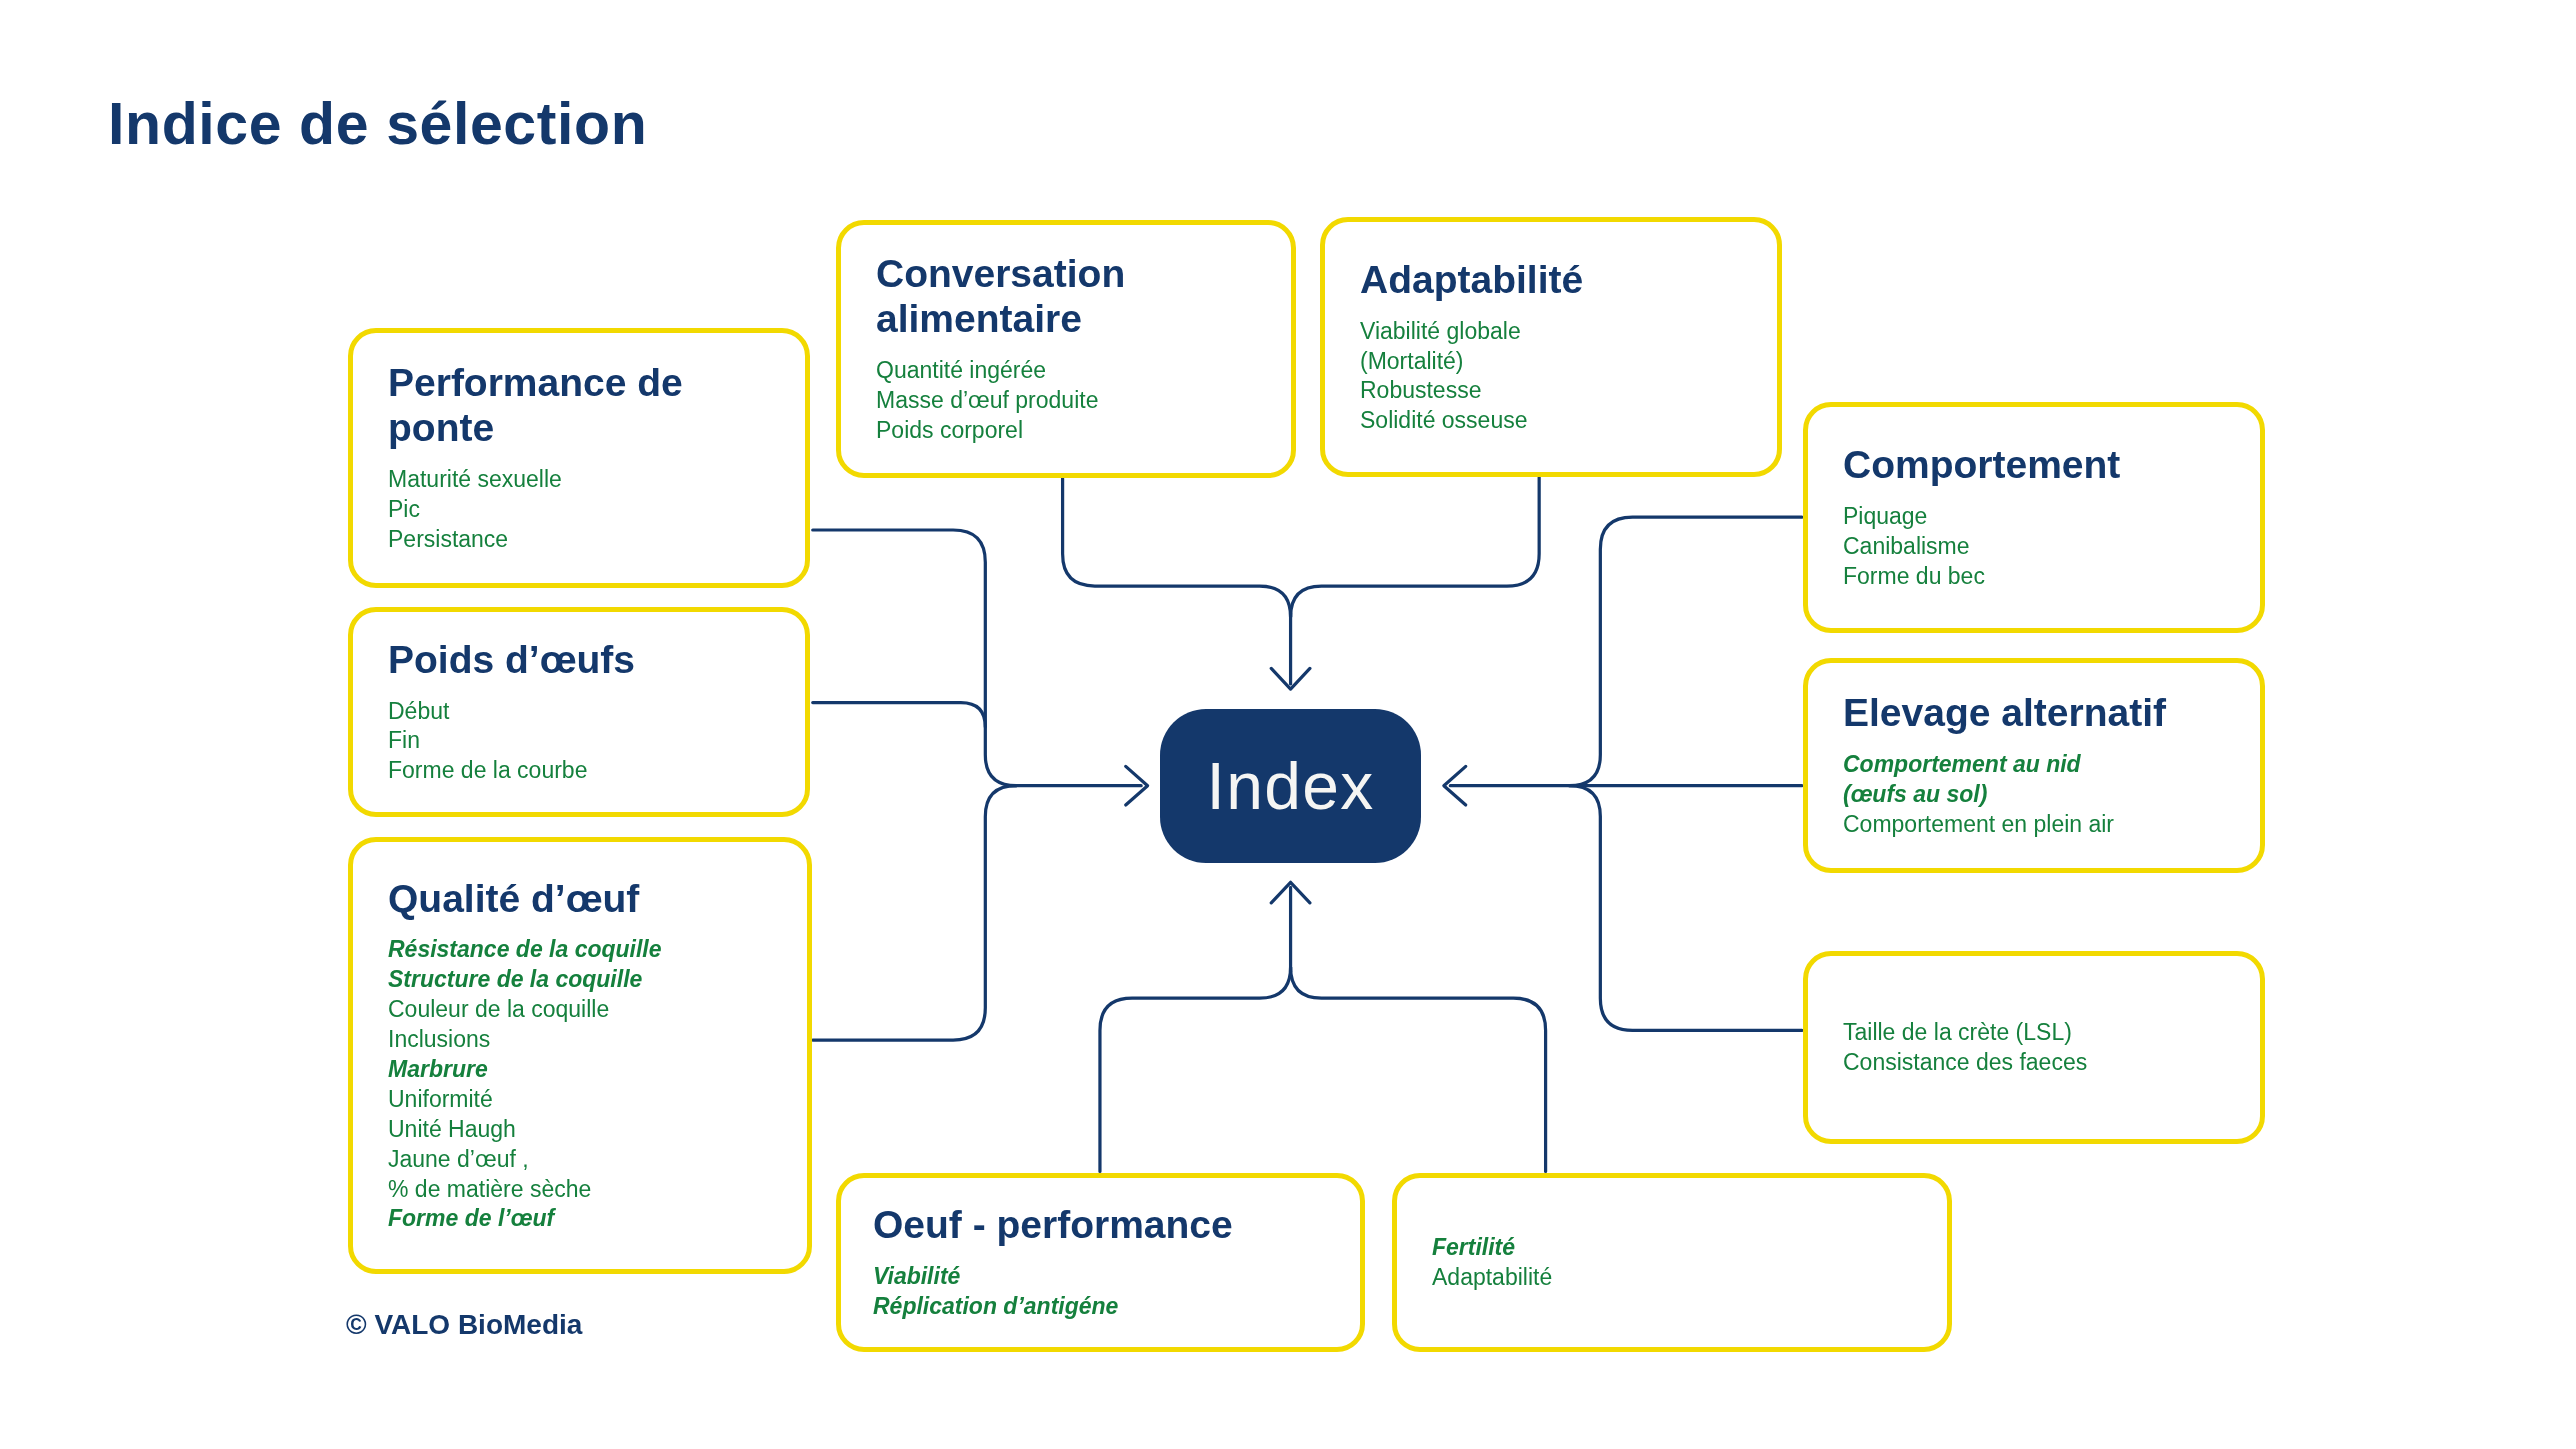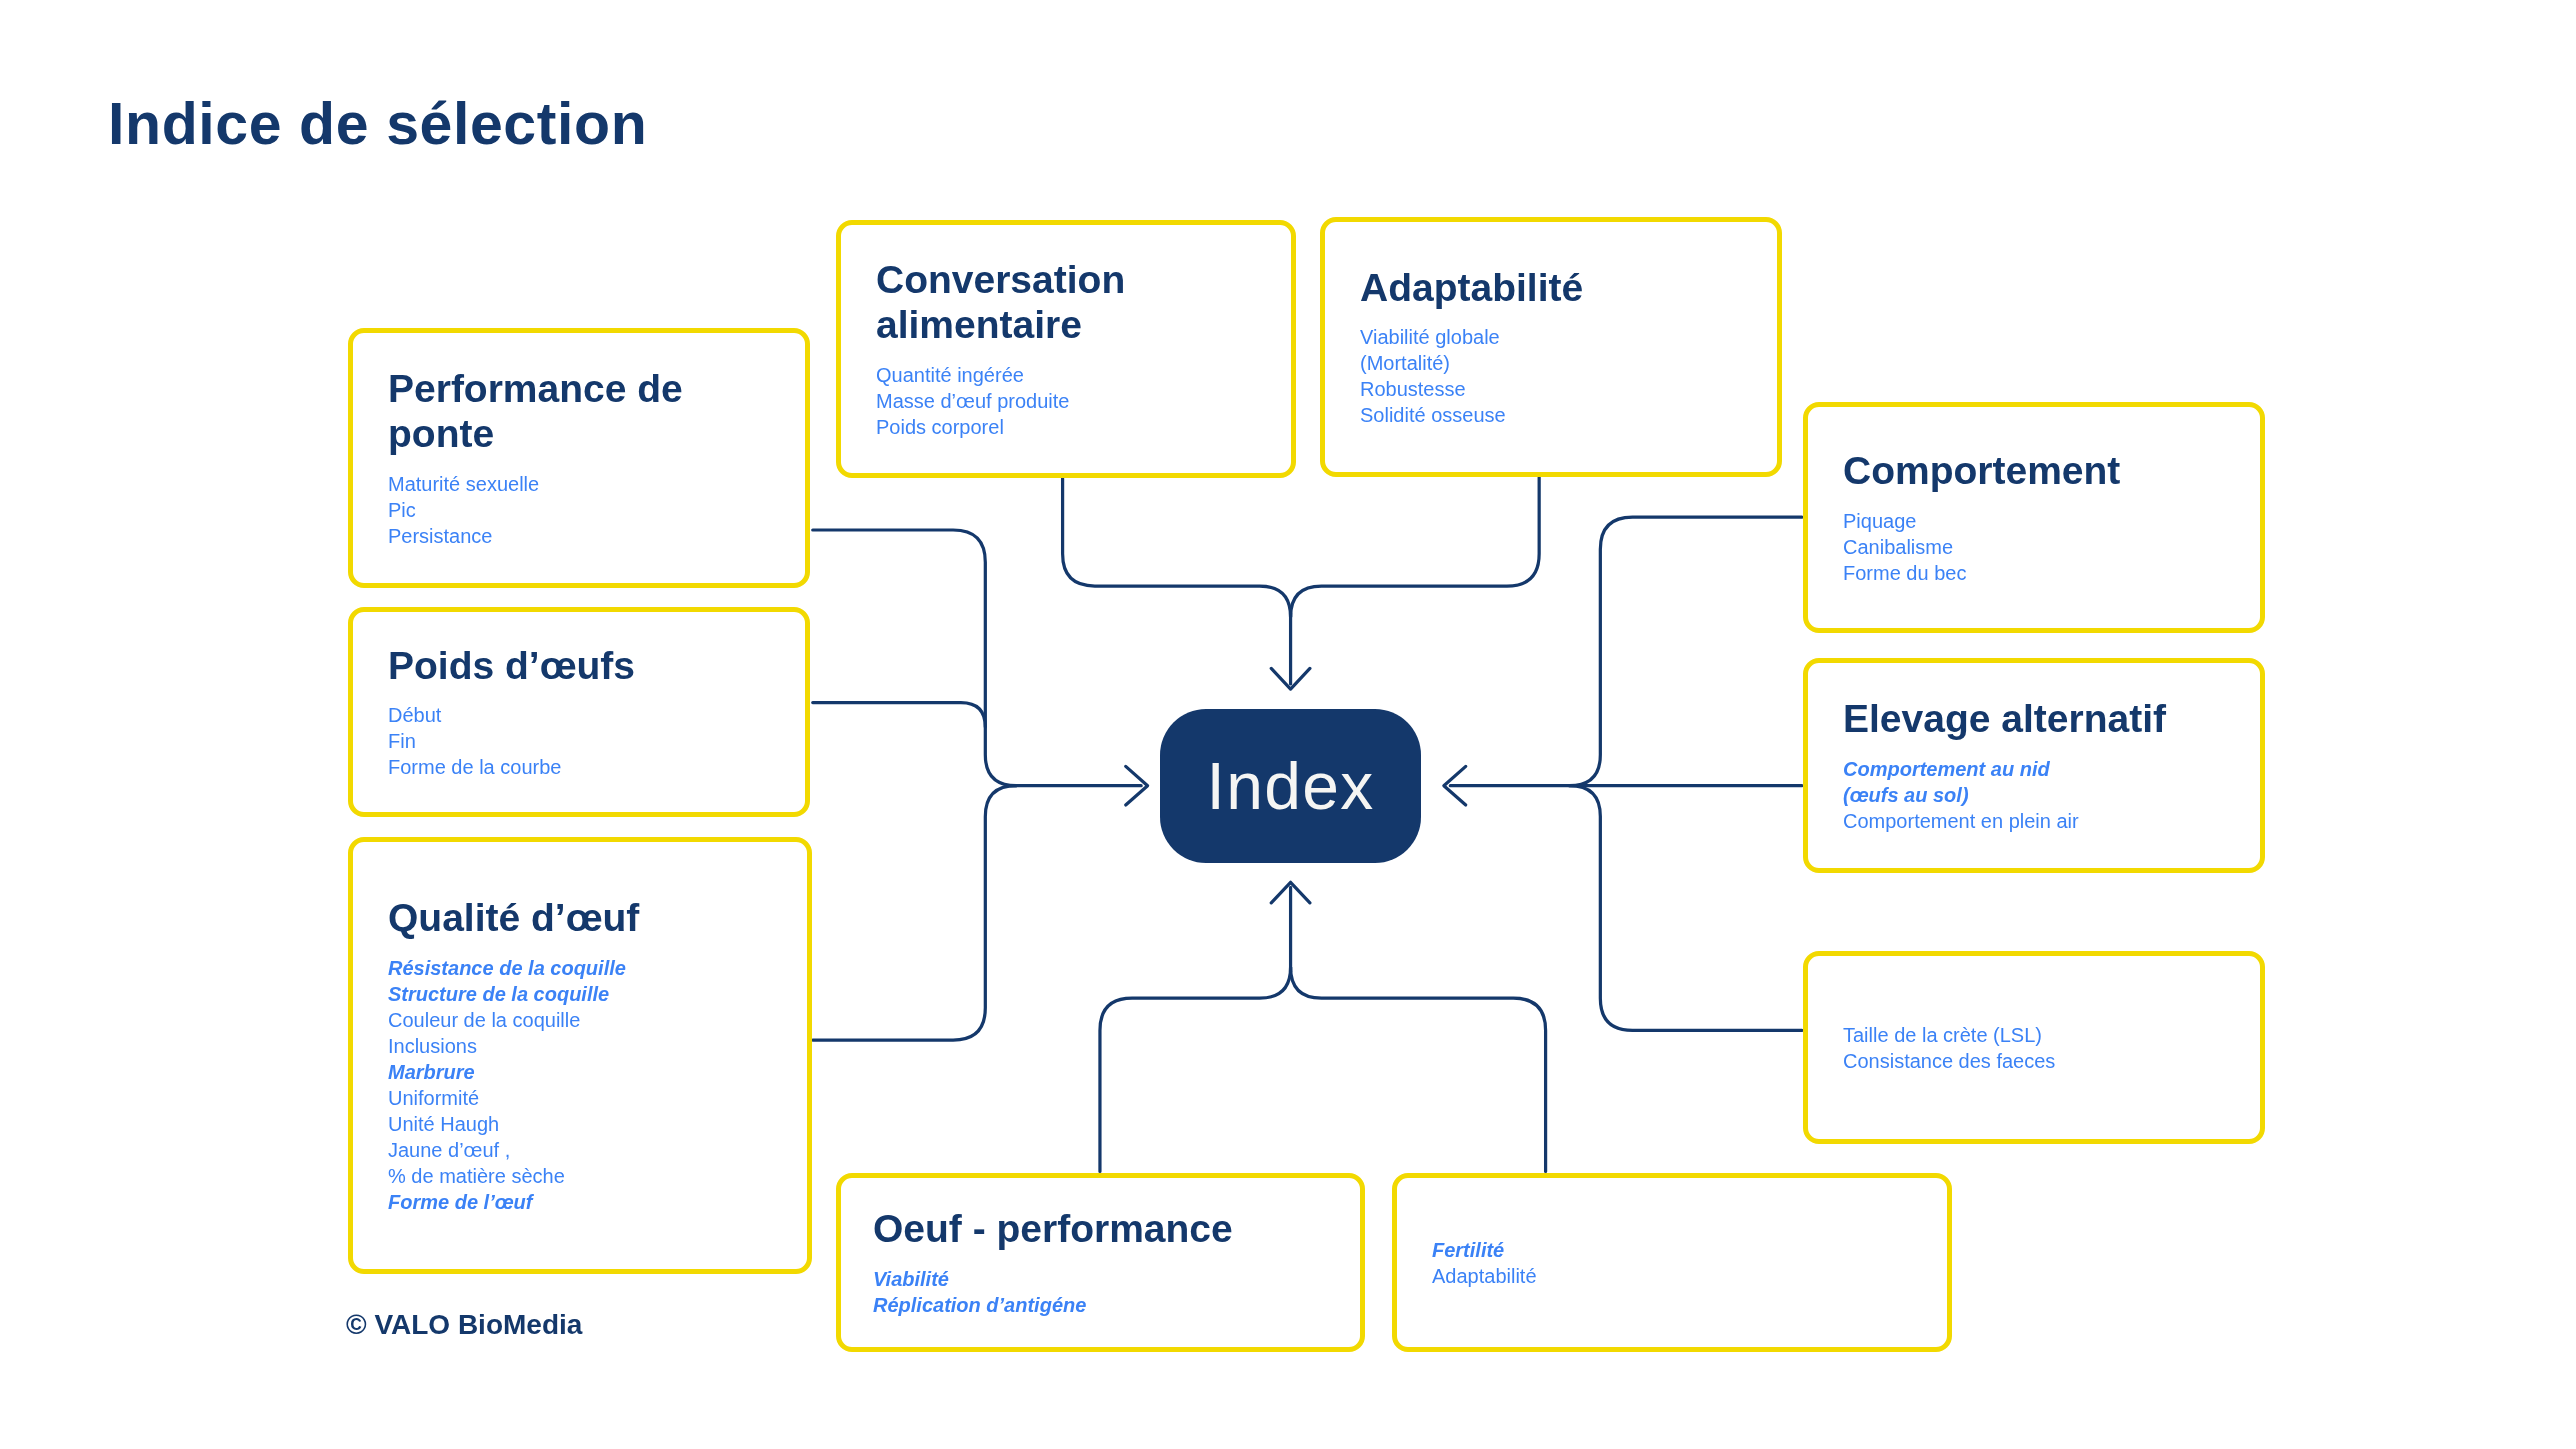--- a/index.html
+++ b/index.html
@@ -10,32 +10,32 @@
     position:absolute;left:108px;top:90px;
     font-size:59px;font-weight:700;color:#14386B;letter-spacing:0.6px;
   }
   .footer-note{
     position:absolute;left:346px;top:1309px;
     font-size:28px;font-weight:700;color:#14386B;
   }
 
   .box{
     position:absolute;background:#ffffff;
-    border:5.2px solid #F2D900;border-radius:16px;
+    border:5.2px solid #F2D900;border-radius:28px;
     box-sizing:border-box;
     display:flex;flex-direction:column;justify-content:center;
     padding:19.3px 35px;
   }
   .box-title{
     font-size:39px;font-weight:600;color:#14386B;
     line-height:1.15;margin-bottom:14px;
   }
   .box-items{
     list-style:none;margin:0;padding:0;
-    font-size:20px;font-weight:400;color:#3b82f6;line-height:1.3;
+    font-size:23px;font-weight:400;color:#15803d;line-height:1.3;
   }
   .box-items li.bold{font-weight:700;font-style:italic;}
 
   .index-node{
     position:absolute;left:1160px;top:709px;width:261px;height:154px;
     background:#14386B;border-radius:46px;
     display:flex;align-items:center;justify-content:center;
   }
   .index-label{
     color:#F5F5F3;font-size:66px;font-weight:500;letter-spacing:1.3px;

